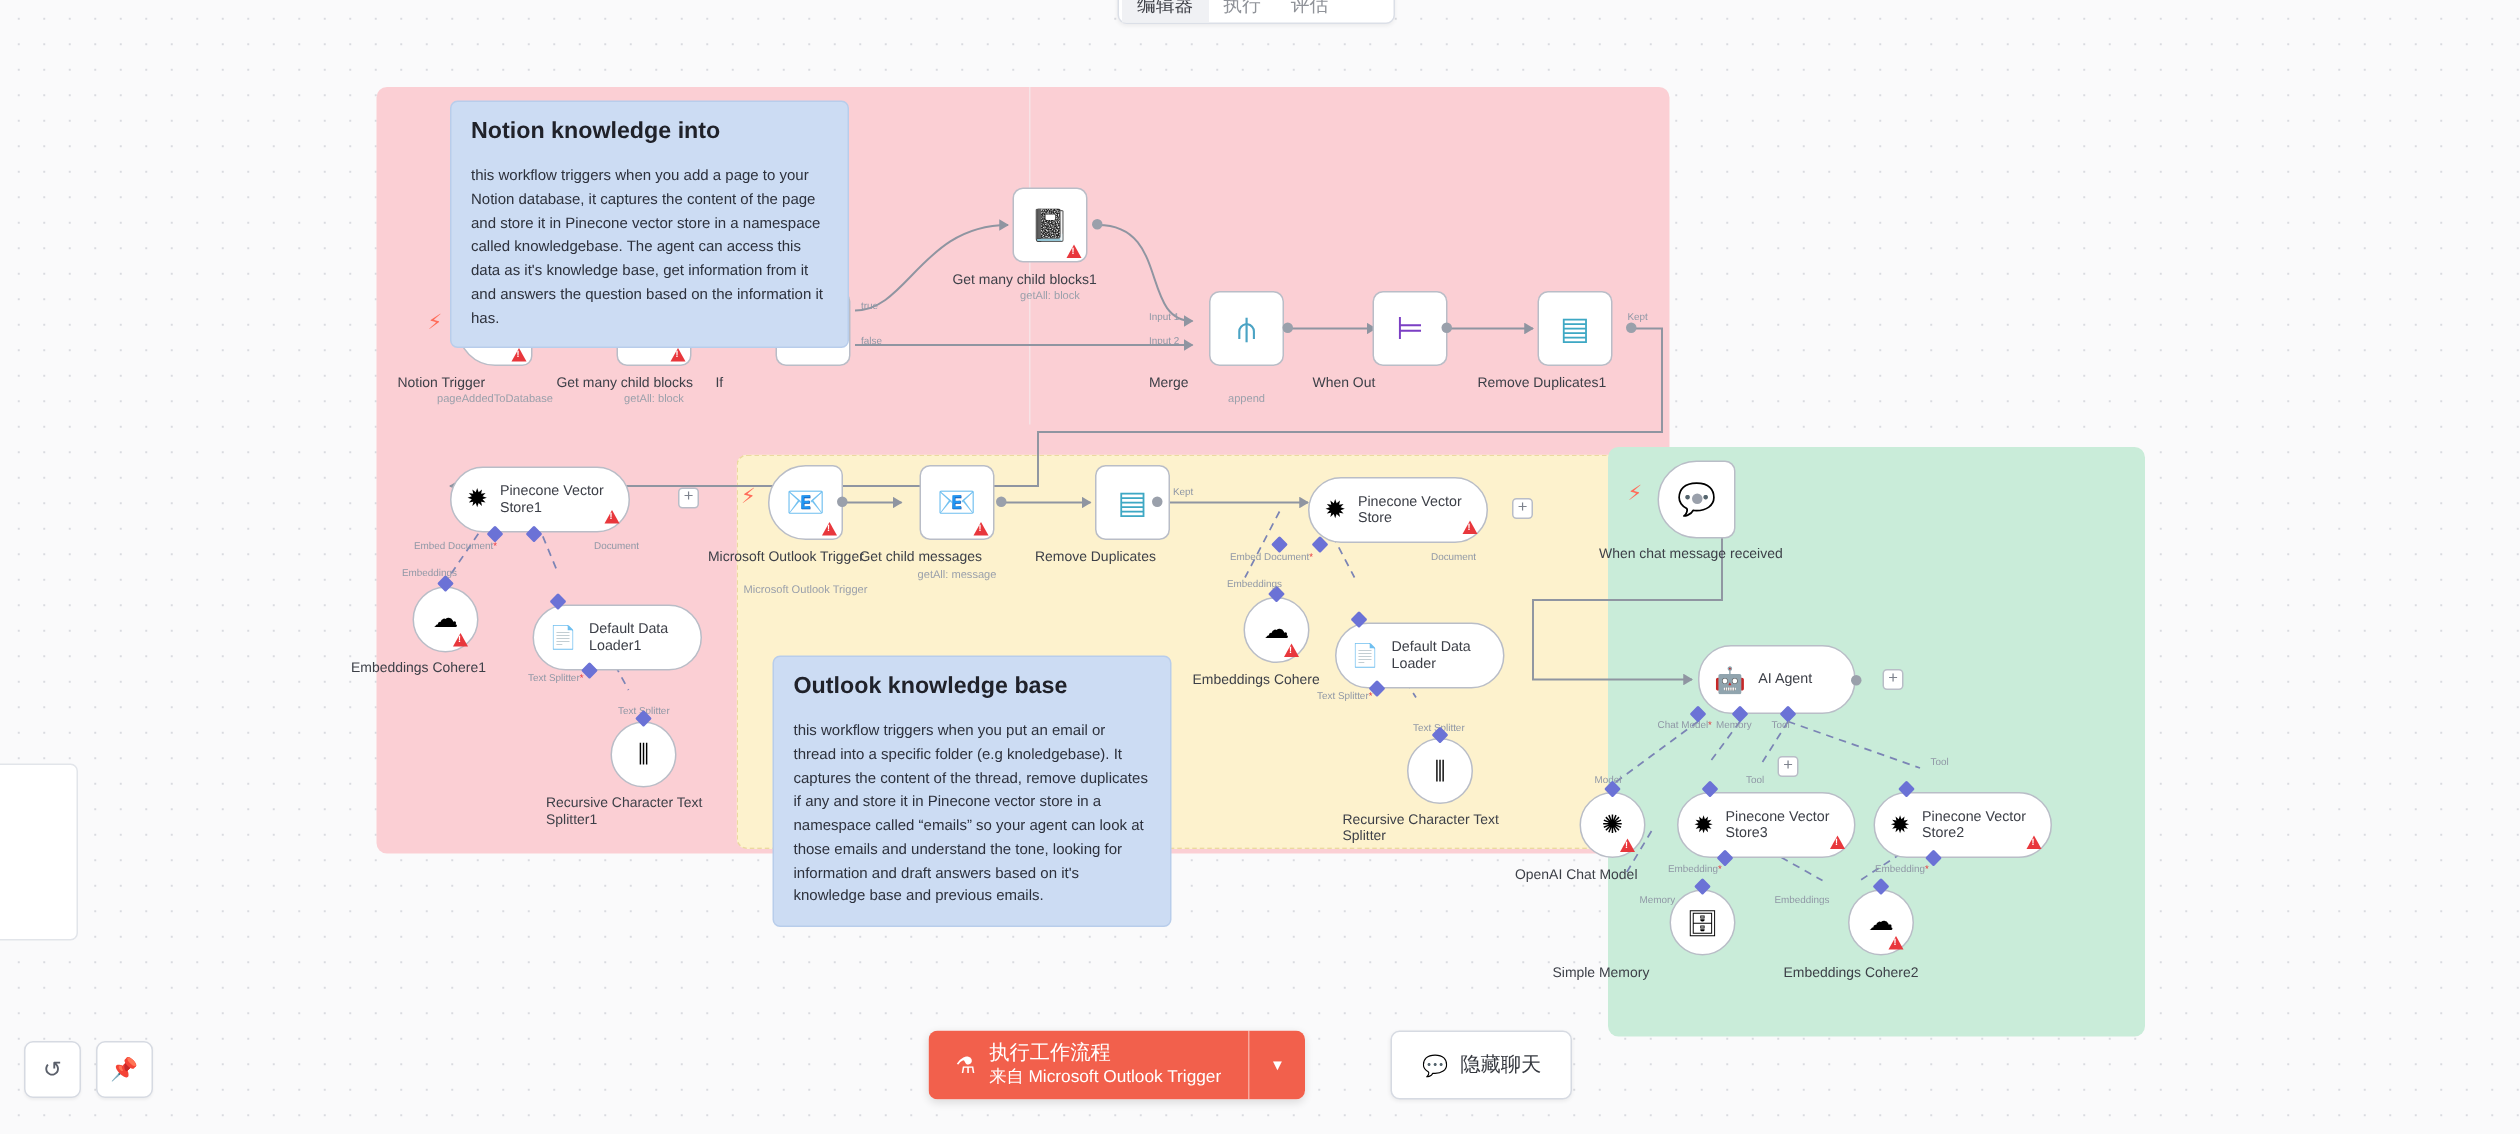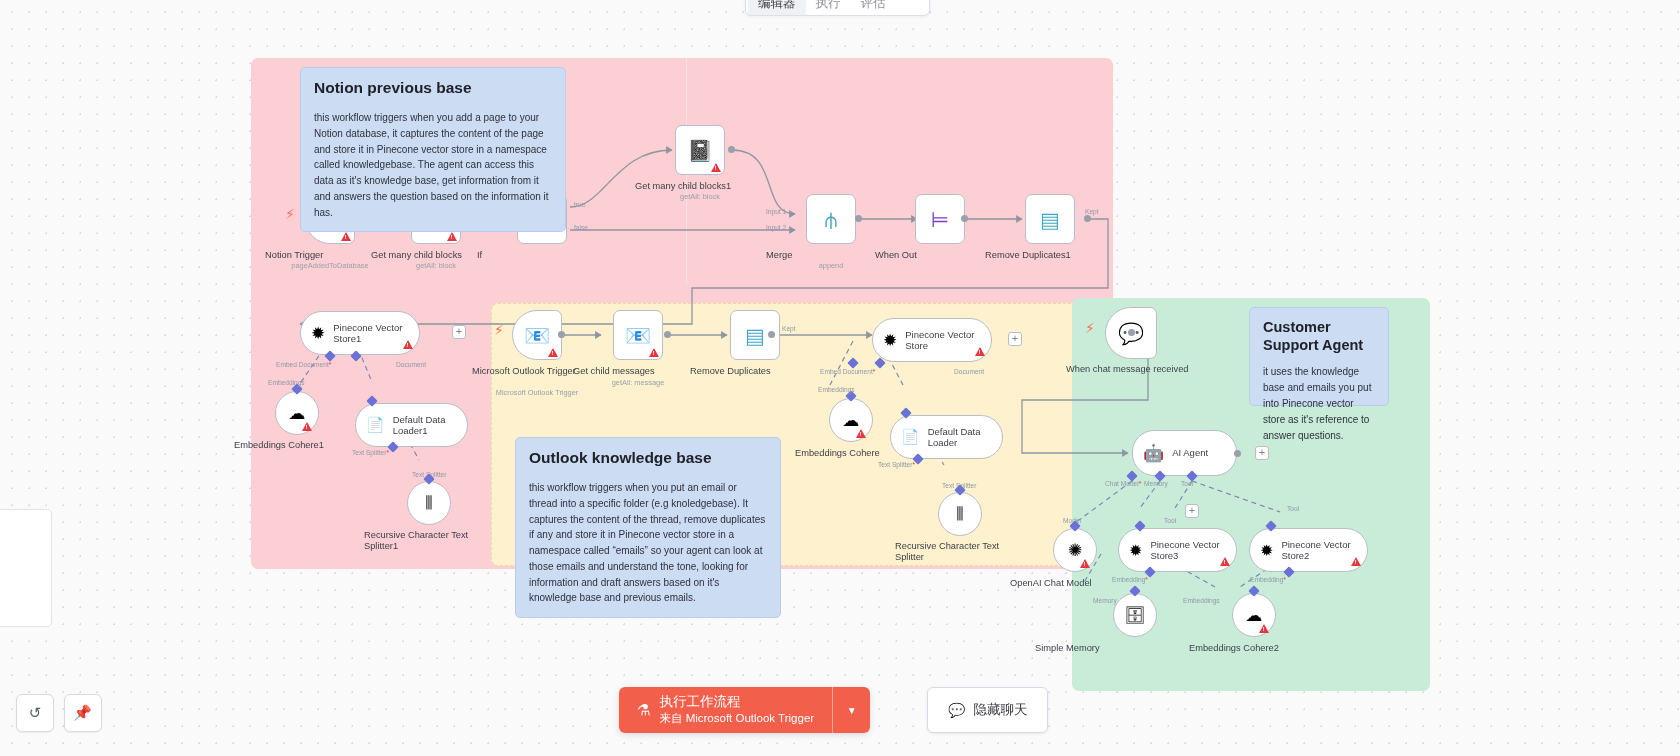--- a/index.html
+++ b/index.html
@@ -415,33 +415,29 @@
   <div class="lbl" style="left:1035px;top:643px;">Simple Memory</div>
 
   <div class="circ" style="left:1232px;top:593px;">
     <span class="glyph" style="font-size:17px;">☁</span>
     <span class="warn" style="right:6px;bottom:3px;"></span>
   </div>
   <div class="diam" style="left:1250px;top:587px;"></div>
   <div class="lbl" style="left:1189px;top:643px;">Embeddings Cohere2</div>
 
   <div class="abs note note-notion">
-    <h3>Notion previous base</h3>
+    <h3>Notion knowledge into</h3>
     <p>this workflow triggers when you add a page to your Notion database, it captures the content of the page and store it in Pinecone vector store in a namespace called knowledgebase. The agent can access this data as it's knowledge base, get information from it and answers the question based on the information it has.</p>
   </div>
 
   <div class="abs note note-outlook">
     <h3>Outlook knowledge base</h3>
     <p>this workflow triggers when you put an email or thread into a specific folder (e.g knoledgebase). It captures the content of the thread, remove duplicates if any and store it in Pinecone vector store in a namespace called “emails” so your agent can look at those emails and understand the tone, looking for information and draft answers based on it's knowledge base and previous emails.</p>
   </div>
 
-  <div class="abs note note-agent">
-    <h3>Customer Support Agent</h3>
-    <p>it uses the knowledge base and emails you put into Pinecone vector store as it's reference to answer questions.</p>
-  </div>
 
   <div class="abs ghost-panel"></div>
 
   <div class="abs" style="left:16px;top:694px;display:flex;gap:10px;">
     <div class="btn-undo">
       <span>↺</span>
     </div>
     <div class="btn-pin">
       <span>📌</span>
     </div>

